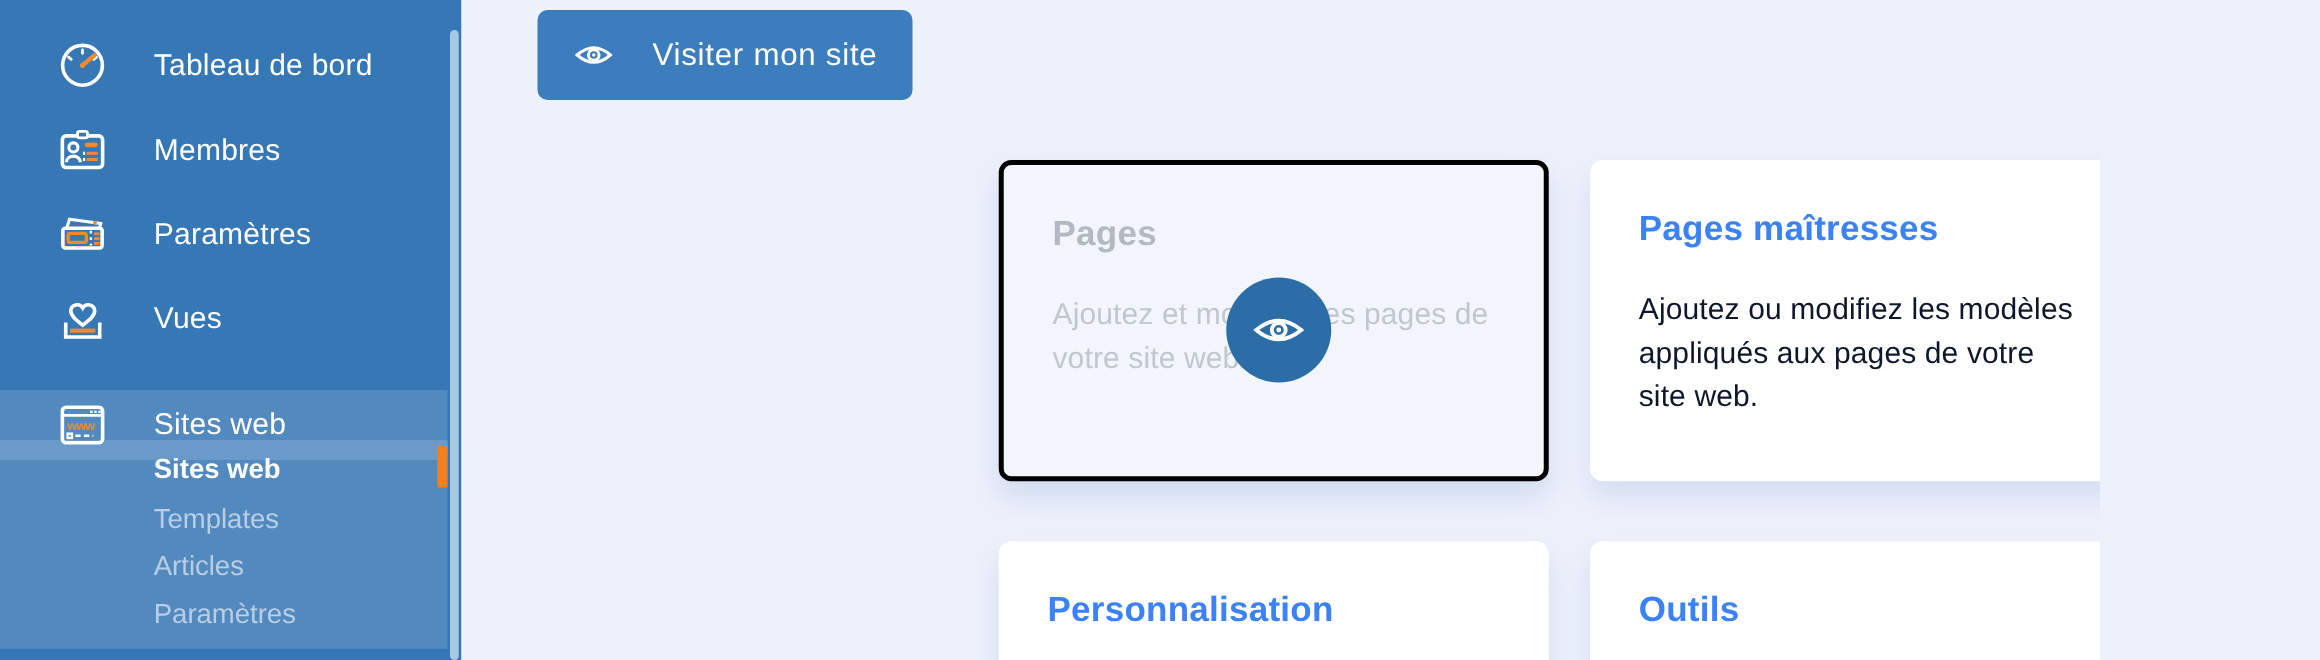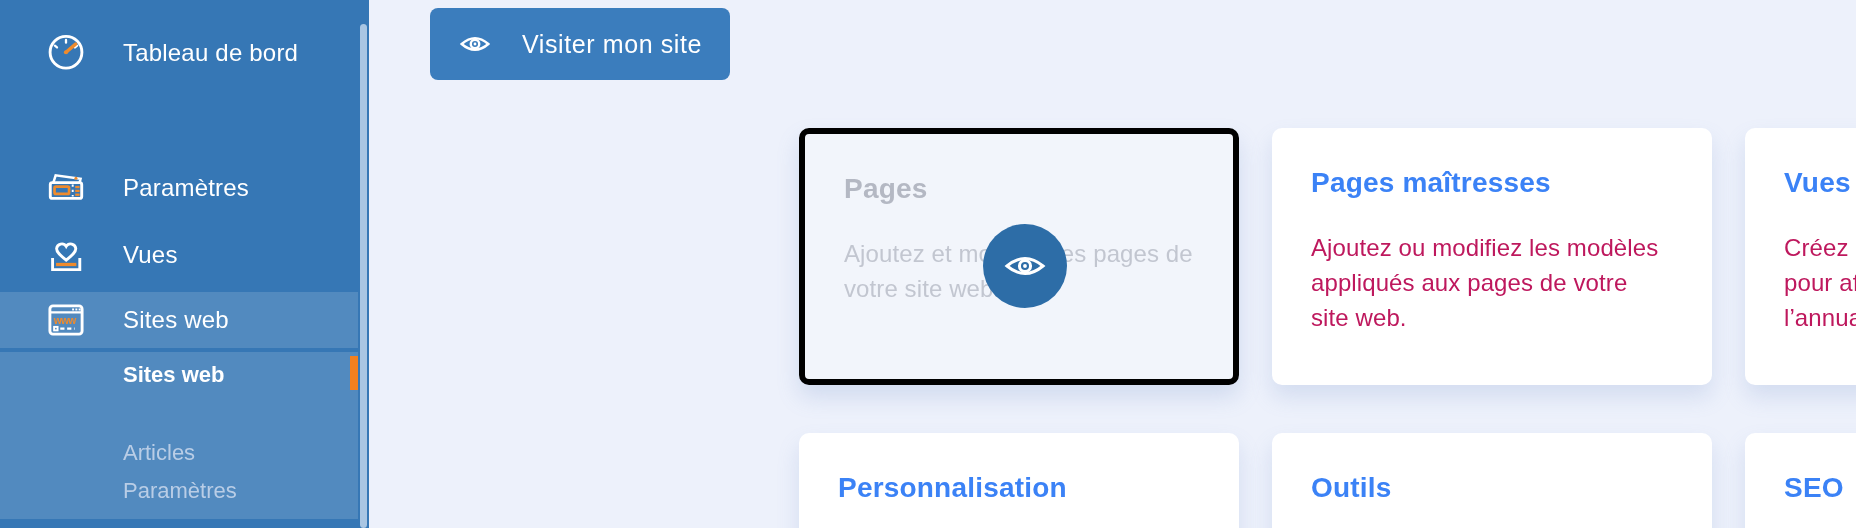--- a/index.html
+++ b/index.html
@@ -1,45 +1,45 @@
 <!DOCTYPE html>
 <html><head>
 <meta charset="utf-8">
 <style>
   html,body{margin:0;padding:0;background:#edf1fb;font-family:"Liberation Sans",sans-serif;}
-  #app{position:relative;width:1856px;height:528px;overflow:hidden;background:#edf1fb;}
+  #app{position:relative;width:1680px;height:528px;overflow:hidden;background:#edf1fb;}
 
   
   .sidebar{position:absolute;left:0;top:0;width:369px;height:528px;background:#3677b5;}
   .nav-item{position:absolute;left:0;width:358px;height:56px;cursor:pointer;}
   .nav-item .ico{position:absolute;left:43px;top:50%;transform:translateY(-50%);width:46px;height:46px;}
   .nav-item .lbl{position:absolute;left:123px;top:50%;transform:translateY(-50%);
                  color:#ffffff;font-size:24px;font-weight:500;letter-spacing:.2px;white-space:nowrap;}
-  .nav-item.active-bg{background:rgba(255,255,255,.14);}
+  .nav-item.active-bg{background:rgba(255,255,255,.14);margin-top:20px;}
   .submenu{position:absolute;left:0;top:352px;width:358px;height:167px;background:rgba(255,255,255,.14);}
   .sub-item{position:absolute;left:0;width:358px;height:38px;line-height:38px;cursor:pointer;
             padding-left:123px;box-sizing:border-box;font-size:22px;color:#b9cde6;white-space:nowrap;}
   .sub-item.active{color:#ffffff;font-weight:bold;}
   .sub-indicator{position:absolute;right:0;top:4px;width:8px;height:34px;background:#f38020;}
   .scroll-thumb{position:absolute;right:2px;top:24px;width:7px;height:504px;border-radius:4px;
                 background:#a9c6e3;cursor:pointer;}
 
   
   .main{position:absolute;left:369px;top:0;width:1487px;height:528px;}
   .visit-btn{position:absolute;left:61px;top:8px;width:300px;height:72px;border:none;border-radius:8px;
              background:#3b7dbd;color:#ffffff;font-size:25px;font-family:"Liberation Sans",sans-serif;
              letter-spacing:.6px;display:flex;align-items:center;justify-content:center;gap:30px;cursor:pointer;}
   .visit-btn svg{width:34px;height:34px;flex:0 0 auto;}
 
   .card{position:absolute;width:440px;height:257px;background:#ffffff;border-radius:10px;
         box-shadow:0 12px 22px rgba(110,140,200,.20);box-sizing:border-box;
         padding:38px 0 0 39px;cursor:pointer;}
   .card h2{margin:0;font-size:28px;line-height:34px;font-weight:bold;color:#3b82f6;letter-spacing:.2px;}
-  .card p{margin:30px 0 0 0;width:350px;font-size:24px;line-height:35px;color:#be185d;letter-spacing:.1px;}
-  .card.faded{background:#f2f5fb;border:6px solid #000000;box-shadow:0 12px 22px rgba(110,140,200,.22);}
+  .card p{margin:30px 0 0 0;width:350px;font-size:24px;line-height:35px;color:#0f172a;letter-spacing:.1px;}
+  .card.faded{background:#f2f5fb;border:4px solid #000000;box-shadow:0 12px 22px rgba(110,140,200,.22);}
   .card.faded h2{color:#b4b8c3;}
   .card.faded p{color:#c2c6d0;}
   .eye-overlay{position:absolute;left:178px;top:90px;width:84px;height:84px;border-radius:50%;
                background:#2d6da7;display:flex;align-items:center;justify-content:center;cursor:pointer;}
   .eye-overlay svg{width:46px;height:46px;}
 
   
   #card-pages{left:430px;top:128px;}
   #card-maitresses{left:903px;top:128px;}
   #card-vues{left:1376px;top:128px;}
@@ -57,20 +57,34 @@
     <div class="nav-item" style="top:25px">
       <svg class="ico" viewBox="0 0 24 24">
         <circle cx="12" cy="11.6" r="8.3" fill="none" stroke="#fff" stroke-width="1.5"></circle>
         <path d="M6.2 8.2 l1.1 .9 M17.8 8.2 l-1.1 .9 M12 5.2 v1.4" stroke="#fff" stroke-width="1.2" stroke-linecap="round"></path>
         <line x1="12" y1="11.6" x2="17" y2="7.4" stroke="#ef8b2d" stroke-width="1.8" stroke-linecap="round"></line>
         <circle cx="12" cy="11.6" r="1.1" fill="#ef8b2d"></circle>
       </svg>
       <span class="lbl">Tableau de bord</span>
     </div>
 
+    <div class="nav-item" style="top:93px">
+      <svg class="ico" viewBox="0 0 24 24">
+        <rect x="3.6" y="5.6" width="16.8" height="13.2" rx="1.6" fill="none" stroke="#fff" stroke-width="1.5"></rect>
+        <rect x="9.9" y="3.7" width="4.2" height="2.7" rx="0.9" fill="#3677b5" stroke="#fff" stroke-width="1.2"></rect>
+        <circle cx="8.2" cy="10.4" r="1.9" fill="none" stroke="#fff" stroke-width="1.3"></circle>
+        <path d="M5.3 16.6 c0-3.4 5.8-3.4 5.8 0" fill="none" stroke="#fff" stroke-width="1.3"></path>
+        <rect x="12.9" y="8.3" width="5.5" height="2" rx="1" fill="#ef8b2d"></rect>
+        <rect x="13.7" y="12.2" width="4.7" height="1.3" fill="#ef8b2d"></rect>
+        <rect x="13.7" y="14.8" width="4.7" height="1.3" fill="#ef8b2d"></rect>
+        <rect x="12.2" y="12.2" width="0.9" height="1.3" fill="#fff"></rect>
+        <rect x="12.2" y="14.8" width="0.9" height="1.3" fill="#fff"></rect>
+      </svg>
+      <span class="lbl">Membres</span>
+    </div>
 
     <div class="nav-item" style="top:160px">
       <svg class="ico" viewBox="0 0 24 24">
         <path d="M5.4 9.2 L6.6 5.4 L19.6 7.2 L19.1 9.2" fill="none" stroke="#fff" stroke-width="1.3"></path>
         <circle cx="17.2" cy="6.9" r="0.8" fill="#ef8b2d"></circle>
         <rect x="3.8" y="9.2" width="16.4" height="8.2" rx="1" fill="#3677b5" stroke="#fff" stroke-width="1.5"></rect>
         <rect x="6" y="11.3" width="7.6" height="3.8" rx="0.8" fill="none" stroke="#ef8b2d" stroke-width="1.4"></rect>
         <line x1="15.5" y1="10.2" x2="15.5" y2="16.4" stroke="#fff" stroke-width="1" stroke-dasharray="1.2 1.5"></line>
         <rect x="16.8" y="10.9" width="2.3" height="1.2" fill="#ef8b2d"></rect>
         <rect x="16.8" y="12.9" width="2.3" height="1.2" fill="#ef8b2d"></rect>
@@ -100,20 +114,23 @@
         <line x1="9" y1="16.5" x2="16.5" y2="16.5" stroke="#fff" stroke-width="1.1" stroke-dasharray="2.2 1.4"></line>
       </svg>
       <span class="lbl">Sites web</span>
     </div>
 
     <div class="submenu">
       <div class="sub-item active" style="top:4px">
         <span>Sites web</span>
       </div>
       <div class="sub-indicator"></div>
+      <div class="sub-item" style="top:44px">
+        <span>Templates</span>
+      </div>
       <div class="sub-item" style="top:120px">
         <span>Paramètres</span>
       </div>
       <div class="sub-item" style="top:82px">
         <span>Articles</span>
       </div>
     </div>
 
     <div class="scroll-thumb"></div>
   </nav>

